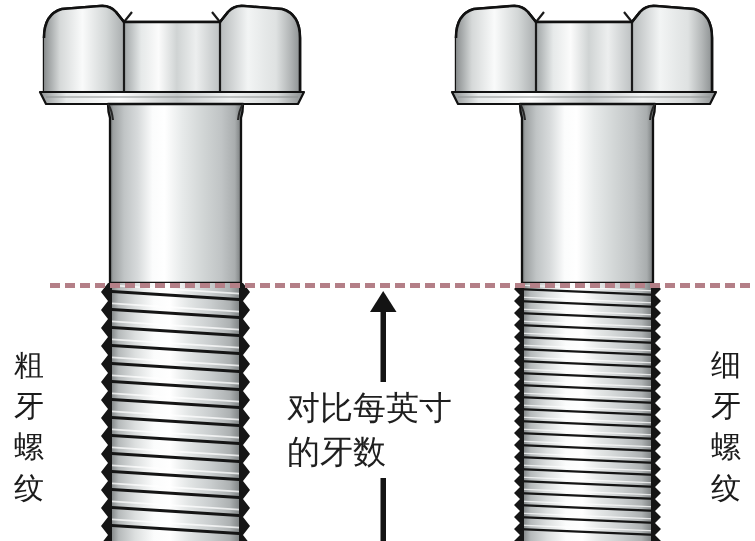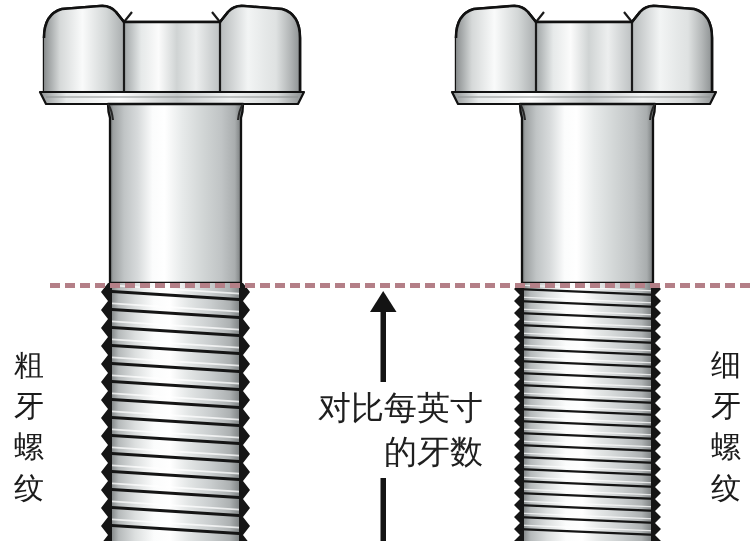--- a/index.html
+++ b/index.html
@@ -42,21 +42,21 @@
   }
   .side-label.left{left:6px;top:344px;}
   .side-label.right{left:703px;top:344px;}
 
   
   .center-text{
     position:absolute;
     left:287px;
     top:386px;
     width:196px;
-    text-align:right;
+    text-align:left;
     color:#1f1f1f;
     font-size:33px;
     line-height:44px;
     font-weight:400;
     white-space:pre-line;
   }
   .arrow-wrap{position:absolute;left:0;top:0;pointer-events:none;}
 </style>
 </head>
 <body>

